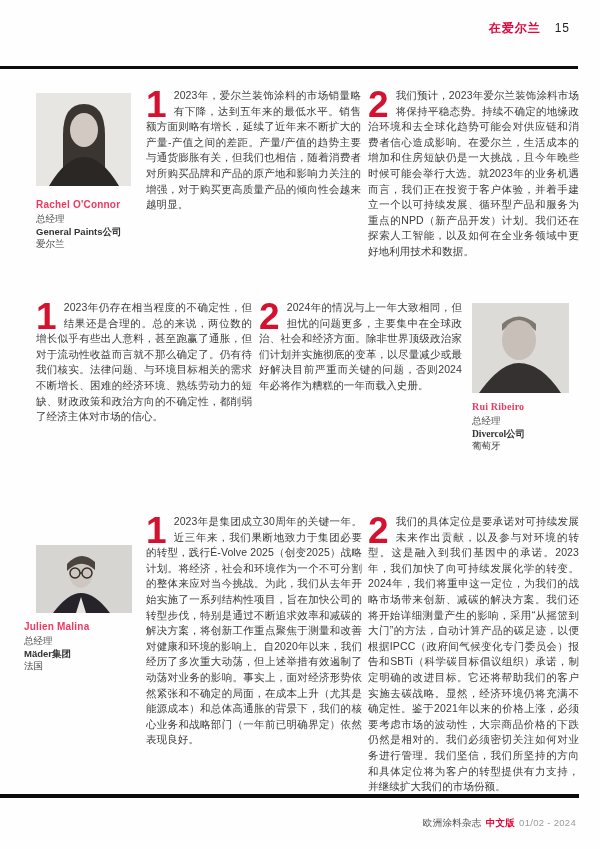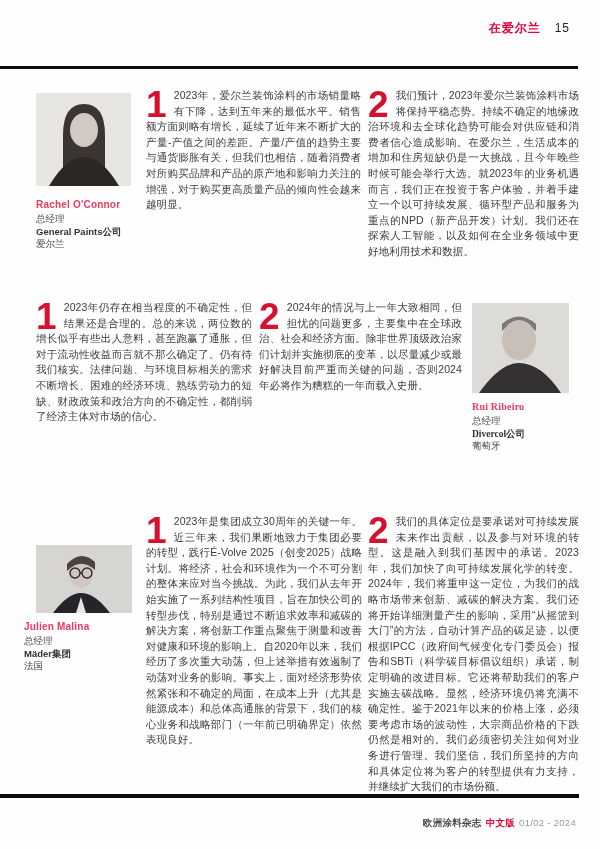--- a/index.html
+++ b/index.html
@@ -36,21 +36,21 @@
   .person{position:absolute;width:120px;}
   .pe1{left:36px;top:199px;}
   .pe2{left:472px;top:401px;font-family:Liberation Serif, serif;}
   .pe3{left:24px;top:621px;}
   .pname{font-size:10px;font-weight:bold;color:#ee3a5f;margin-bottom:3px;letter-spacing:0.2px;}
   .pline{font-size:9.5px;line-height:12.5px;color:#474747;}
   .pcompany{font-weight:bold;color:#333;}
 
   
   .ftr{position:absolute;top:817px;right:24px;font-size:9.5px;letter-spacing:0.3px;}
-  .ftr .mag{color:#4a4a4a;font-weight:bold;}
+  .ftr .mag{color:#4a4a4a;font-weight:normal;}
   .ftr .ed{color:#e2063a;font-weight:bold;margin:16px 4px;}
   .ftr .iss{color:#9a9a9a;}
 </style>
 </head>
 <body>
 
 <div class="page">
 
   <div class="hdr">
     <span class="sec">在爱尔兰</span><span class="pg">15</span>

